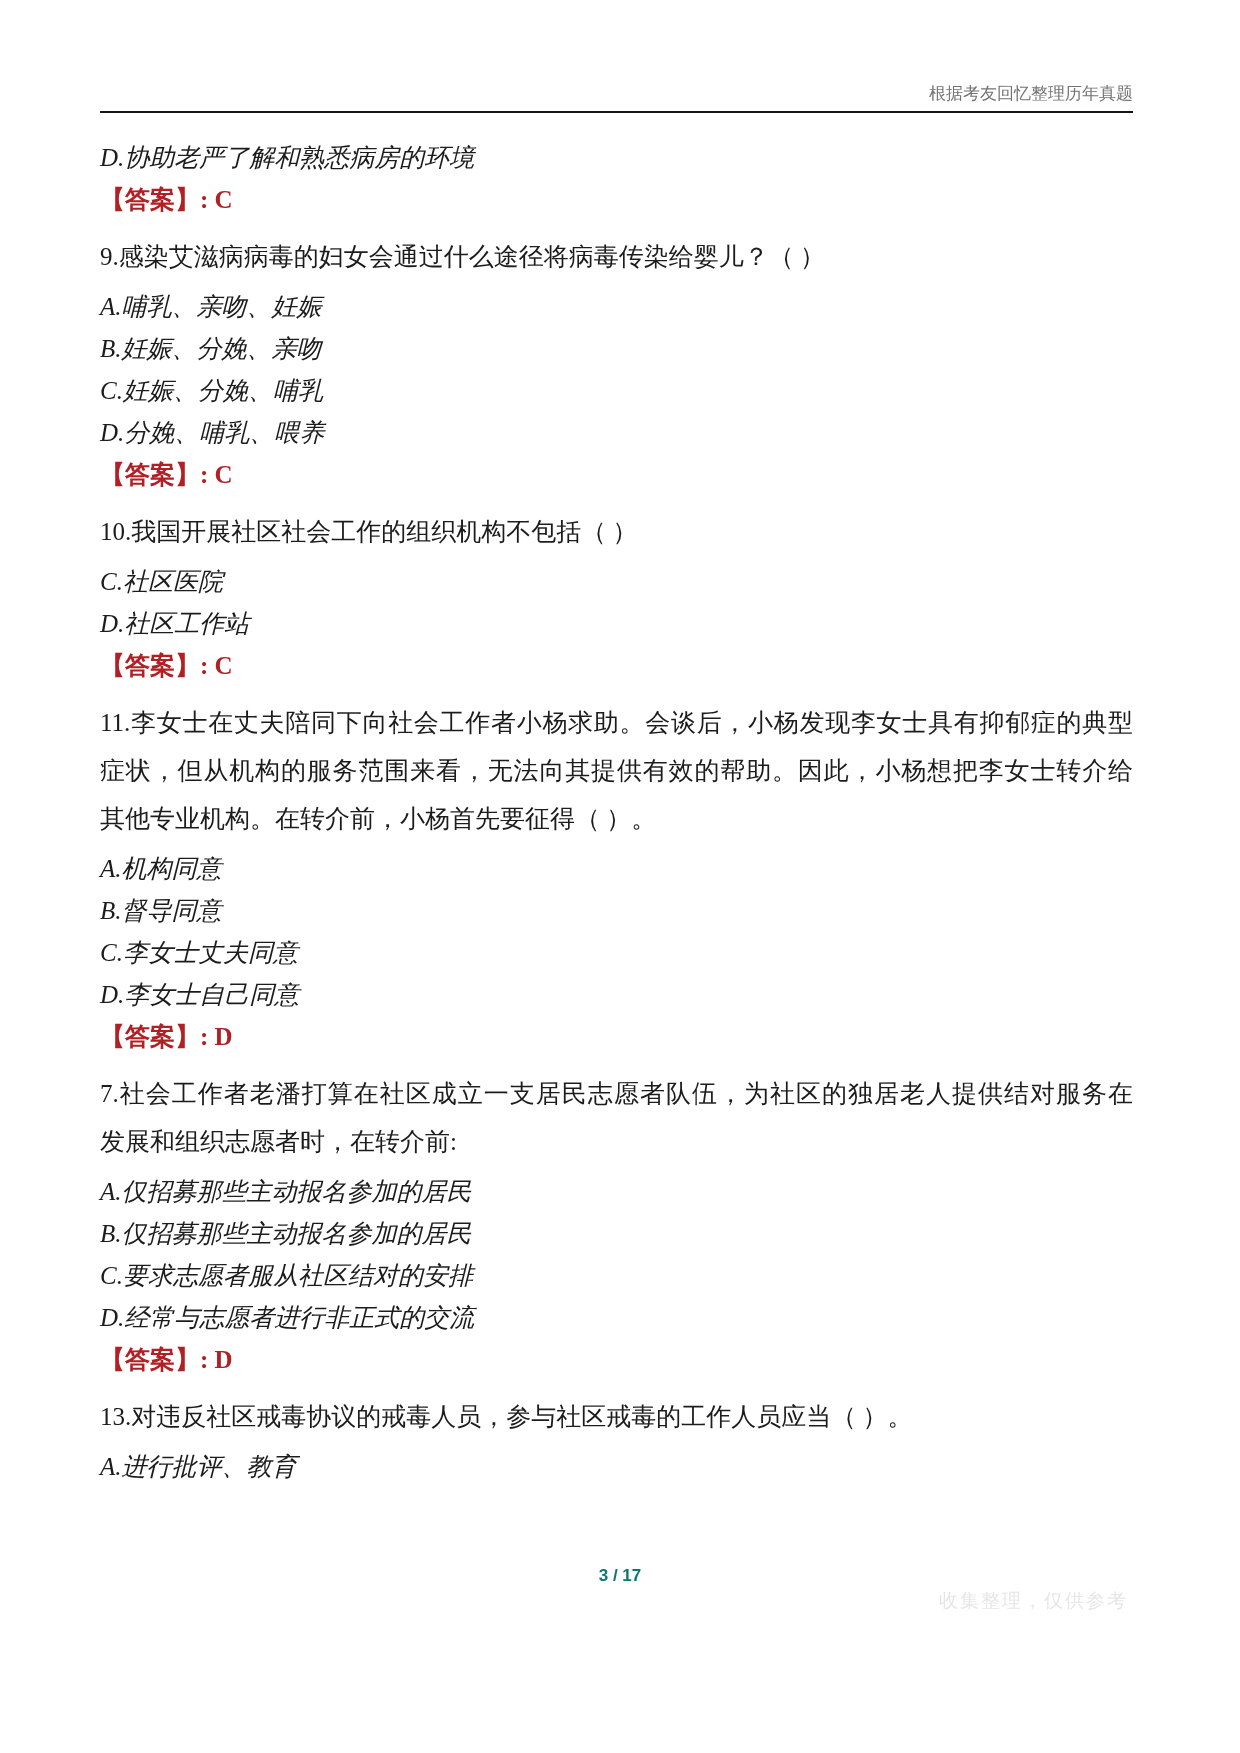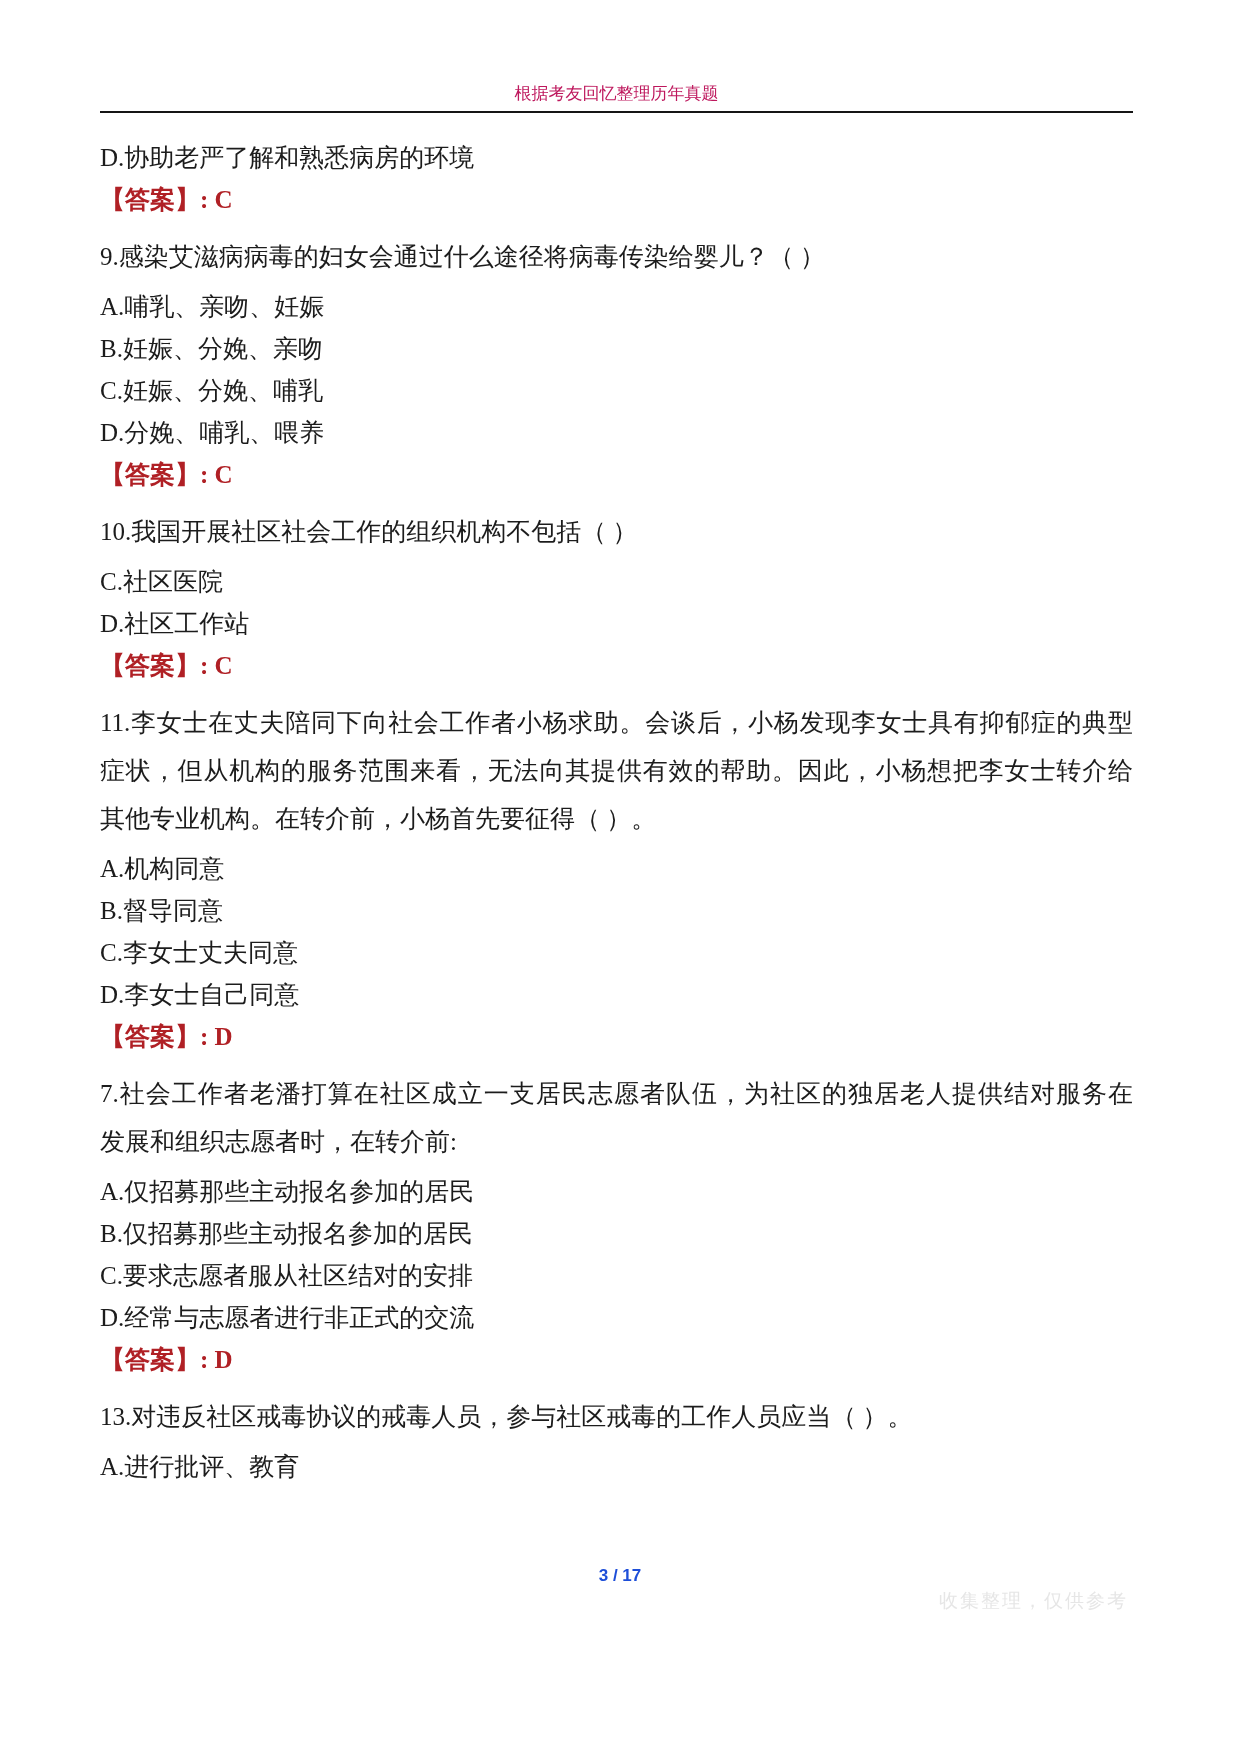--- a/index.html
+++ b/index.html
@@ -2,38 +2,38 @@
 <html style="--answer_red: #b02025; --watermark_gray: #e6e6e6;"><head>
 <meta charset="utf-8">
 <style>
   html,body { margin:0; padding:0; background:#ffffff; }
   .page {
     position:relative; width:1240px; height:1753px; background:#ffffff; overflow:hidden;
     font-family:"Liberation Serif","DejaVu Serif",serif; color:#1c1c1c;
   }
   .header {
     position:absolute; left:100px; top:82px; width:1033px;
-    display:flex; justify-content:center; align-items:flex-end;
-    font-family:"Liberation Sans","DejaVu Sans",sans-serif; font-size:17px; color:#be185d;
+    display:flex; justify-content:flex-end; align-items:flex-end;
+    font-family:"Liberation Sans","DejaVu Sans",sans-serif; font-size:17px; color:#737373;
   }
   .rule {
     position:absolute; left:100px; top:111px; width:1033px; height:0;
     border-top:2px solid #151515;
   }
   .content { position:absolute; left:100px; top:142px; width:1033px; }
   .line { font-size:25px; line-height:32px; }
-  .opt { margin-bottom:10px; white-space:nowrap; }
+  .opt { margin-bottom:10px; white-space:nowrap;font-style:italic; }
   .stem { white-space:nowrap; }
   .stem-j { white-space:normal; text-align:justify; text-align-last:justify; margin-bottom:16px; }
   .stem-end { margin-bottom:18px; }
   .ans { color:var(--answer_red,#b02025); font-weight:700; margin-bottom:25px; white-space:nowrap; }
   .page-number {
     position:absolute; left:0; top:1566px; width:100%; text-align:center;
     font-family:"Liberation Sans","DejaVu Sans",sans-serif; font-weight:700;
-    font-size:17px; color:#1d4ed8;
+    font-size:17px; color:#0f766e;
   }
   .watermark {
     position:absolute; right:112px; top:1588px;
     font-family:Liberation Serif, serif;
     font-size:19px; letter-spacing:2px; color:var(--watermark_gray,#e6e6e6);
   }
 </style>
 </head>
 <body>
 

